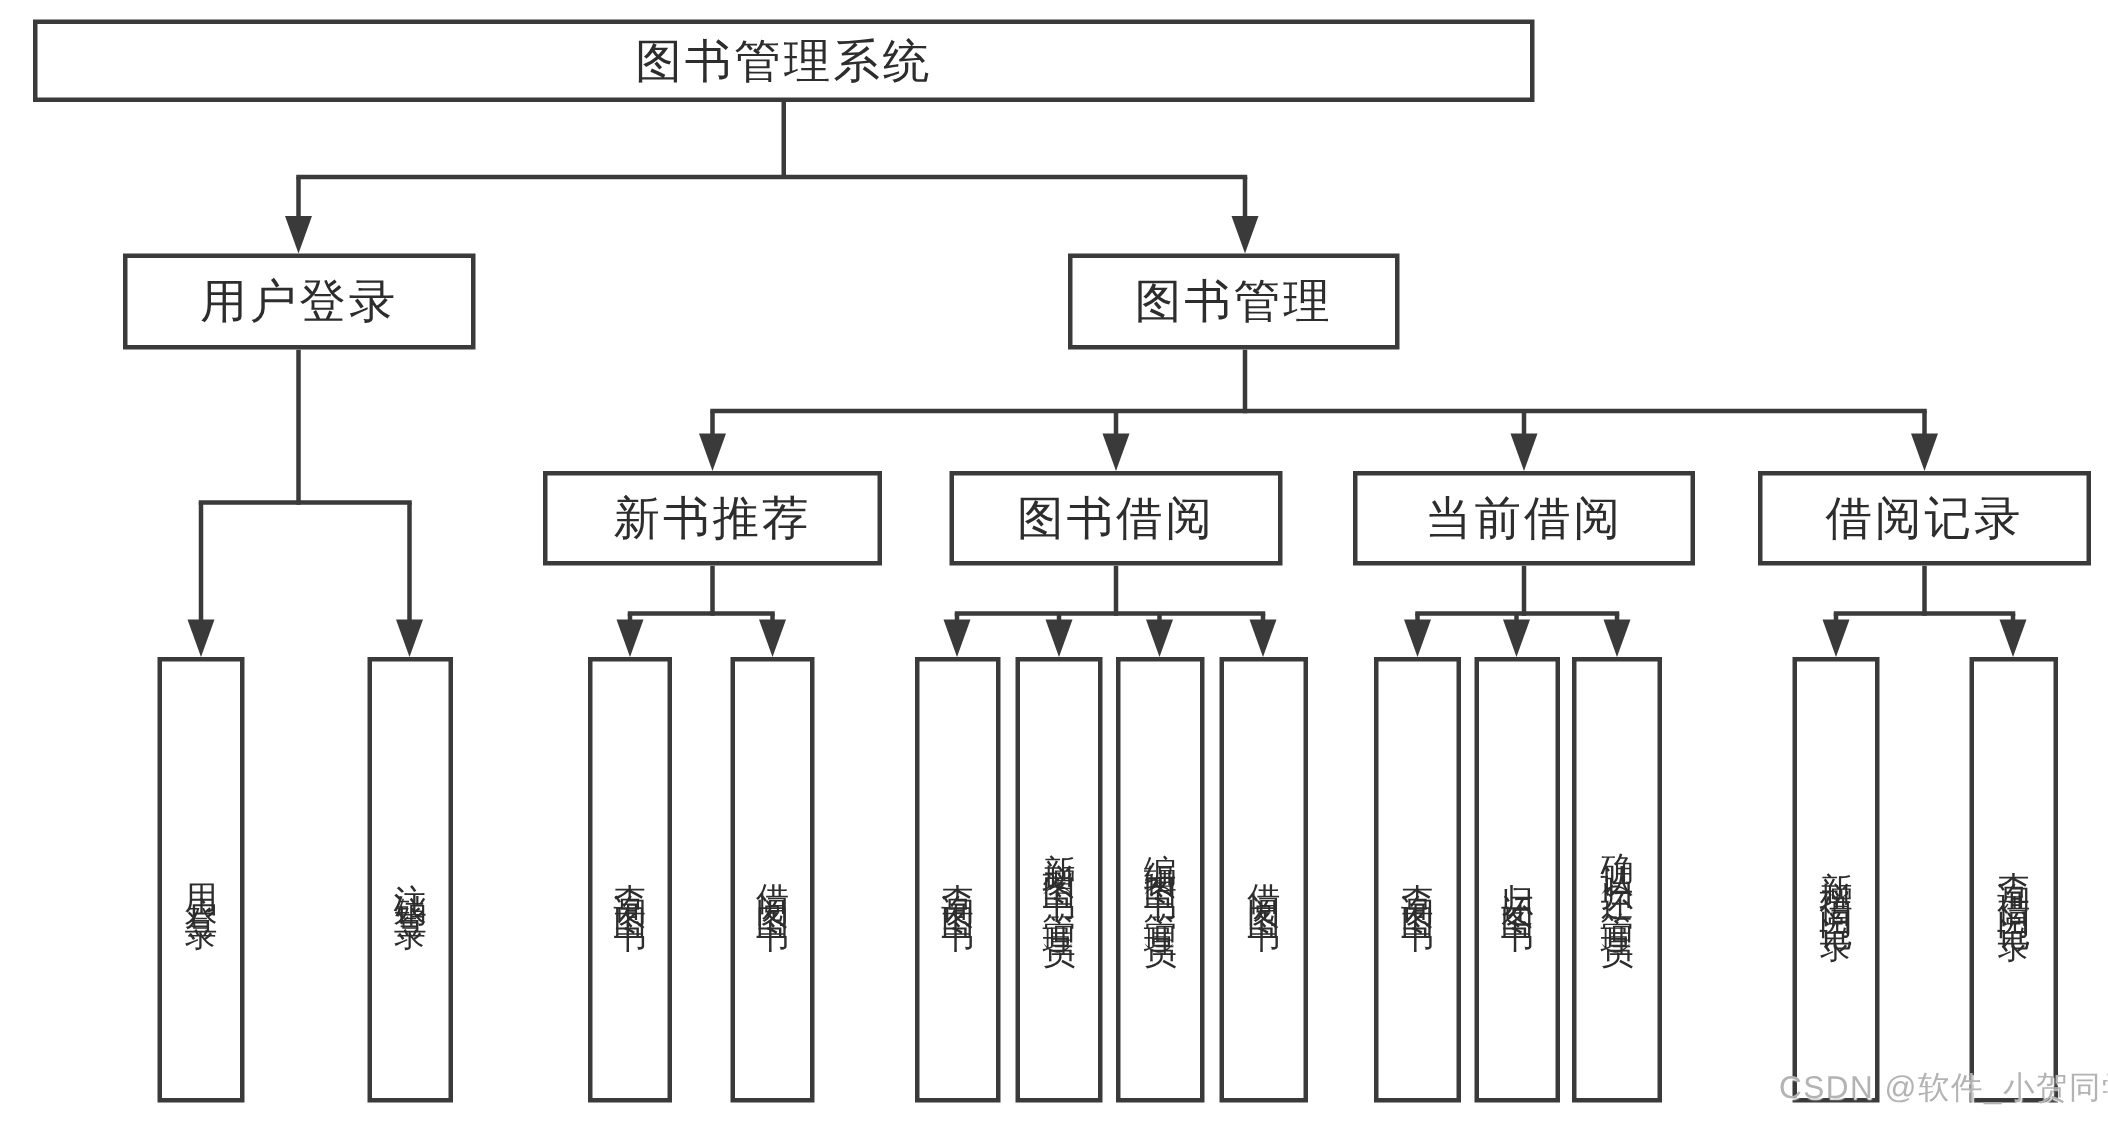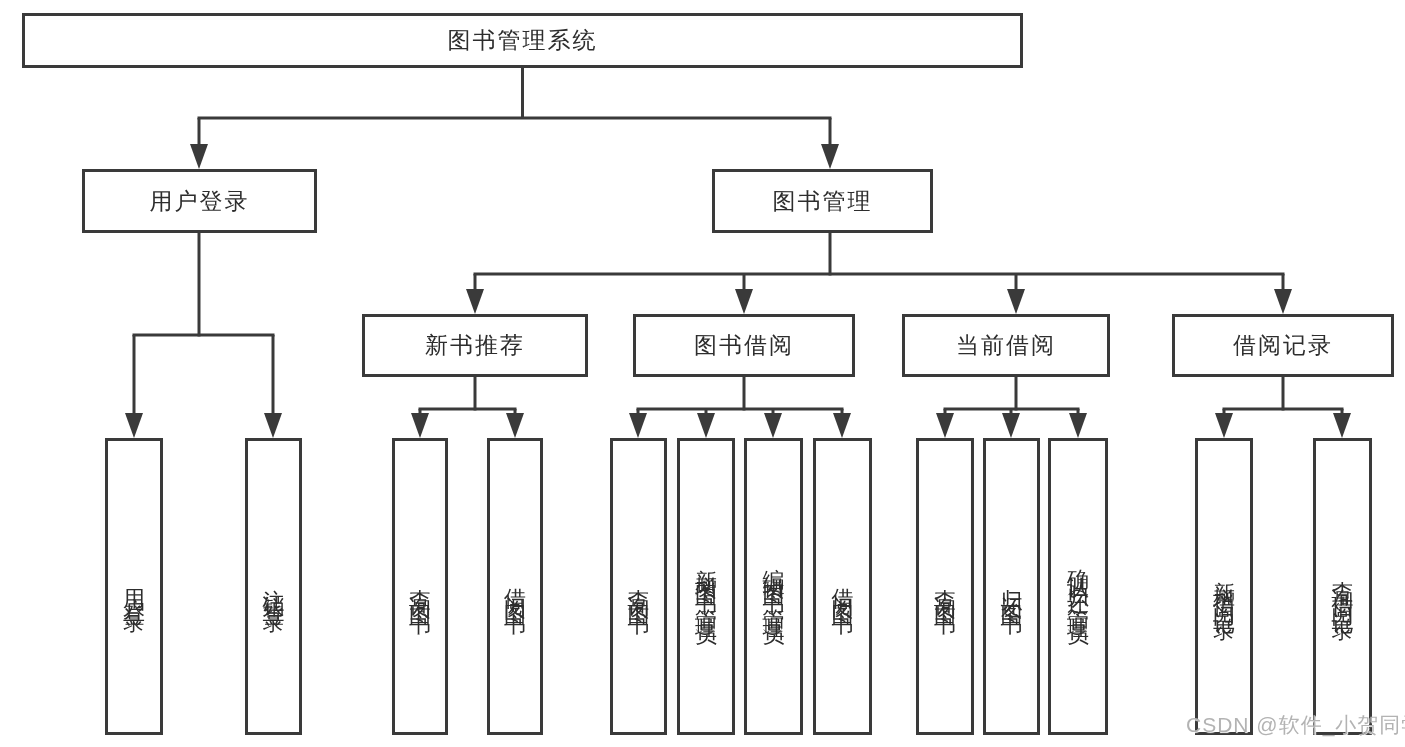--- a/index.html
+++ b/index.html
@@ -3,21 +3,21 @@
 <meta charset="utf-8">
 <style>
   html,body{margin:0;padding:0;background:#ffffff;}
   body{width:1405px;height:747px;overflow:hidden;
        font-family:"Liberation Sans","DejaVu Sans",sans-serif;}
   .stage{position:relative;width:1405px;height:747px;background:#ffffff;}
   svg.connectors{position:absolute;left:0;top:0;width:1405px;height:747px;z-index:1;}
   .box{position:absolute;box-sizing:border-box;background:#ffffff;
        border:3px solid #3a3a3a;display:flex;align-items:center;justify-content:center;
        color:#2d2d2d;z-index:2;}
-  .hlabel{font-size:23px;letter-spacing:2px;white-space:nowrap;}
+  .hlabel{font-size:31px;letter-spacing:2px;white-space:nowrap;}
   .leaf .vlabel{writing-mode:vertical-rl;text-orientation:mixed;
        font-size:22px;letter-spacing:8px;line-height:1;}
   .watermark{position:absolute;left:1186px;top:711px;z-index:3;
        font-size:21px;color:#b3b3b3;letter-spacing:1px;white-space:nowrap;
        text-shadow:1px 1px 1px #ffffff;}
 </style>
 </head>
 <body>
 
 <div class="stage">
@@ -102,21 +102,21 @@
   <div class="box" style="left:712px;top:169px;width:221px;height:64px">
     <span class="hlabel">图书管理</span>
   </div>
 
   <div class="box" style="left:362px;top:314px;width:226px;height:63px">
     <span class="hlabel">新书推荐</span>
   </div>
   <div class="box" style="left:633px;top:314px;width:222px;height:63px">
     <span class="hlabel">图书借阅</span>
   </div>
-  <div class="box" style="left:902px;top:314px;width:208px;height:63px">
+  <div class="box" style="left:902px;top:314px;width:228px;height:63px">
     <span class="hlabel">当前借阅</span>
   </div>
   <div class="box" style="left:1172px;top:314px;width:222px;height:63px">
     <span class="hlabel">借阅记录</span>
   </div>
 
   <div class="box leaf" style="left:105px;top:438px;width:58px;height:297px">
     <span class="vlabel">用户登录</span>
   </div>
   <div class="box leaf" style="left:245px;top:438px;width:57px;height:297px">

